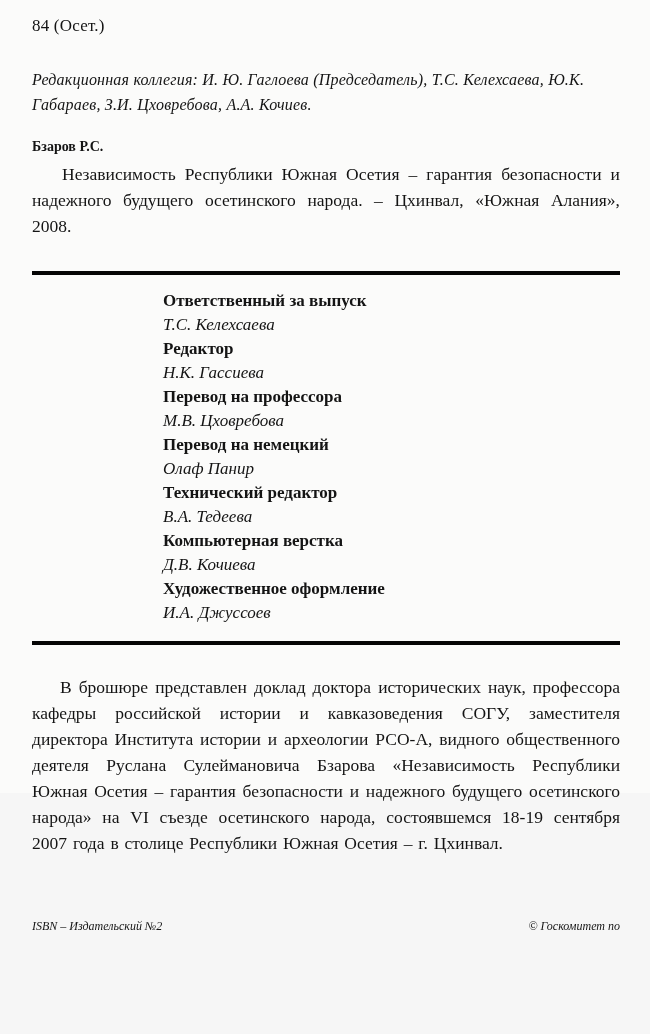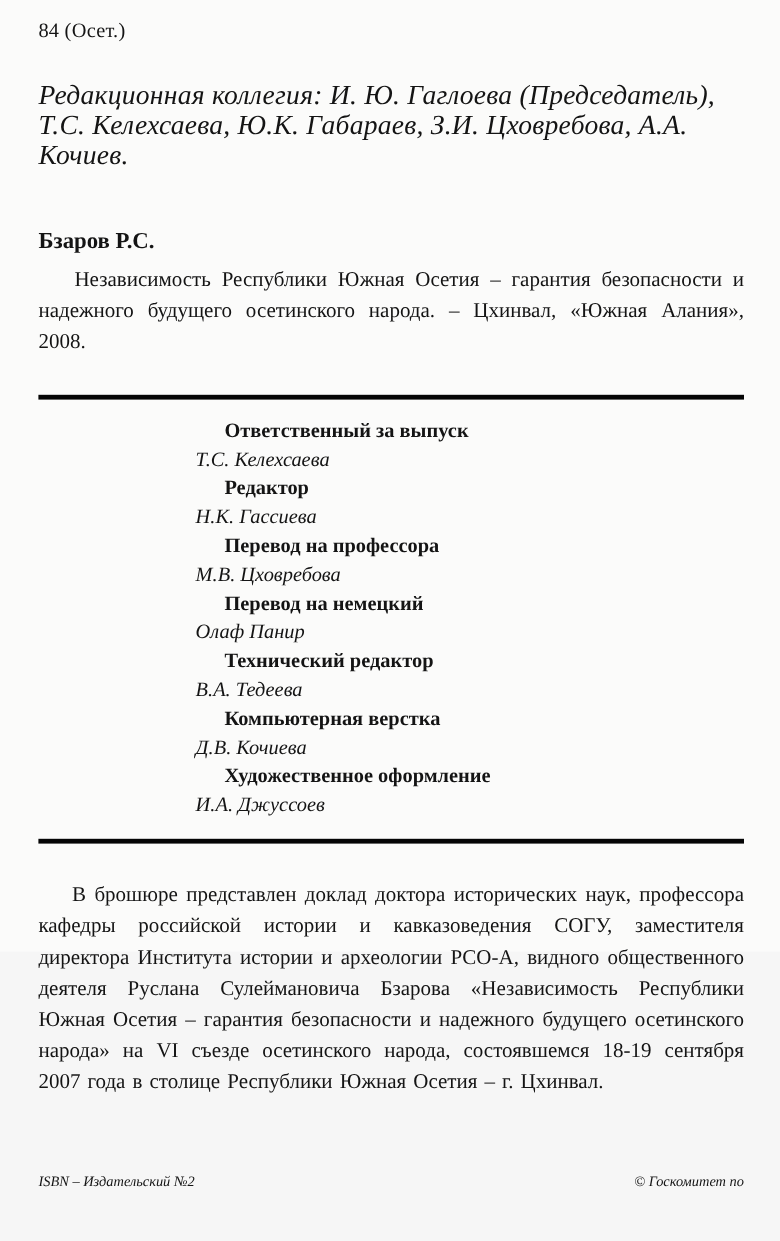--- a/index.html
+++ b/index.html
@@ -13,28 +13,28 @@
   .page {
     width: 650px; height: 793px;
     background: #fbfbfa;
     padding: 16px 30px 0 32px;
     position: relative;
   }
   .bbk { font-size: 17px; letter-spacing: 0.2px; }
   .editorial {
     margin-top: 31px;
     font-style: italic;
-    font-size: 23px;
+    font-size: 16px;
     line-height: 25px;
     letter-spacing: 0.2px;
   }
   .author {
-    margin-top: 49px;
+    margin-top: 22px;
     font-weight: bold;
-    font-size: 19px;
+    font-size: 14px;
   }
   .bib {
     margin-top: 6px;
     font-size: 17.5px;
     line-height: 26px;
     text-align: justify;
     text-indent: 30px;
     word-spacing: 1.5px;
     hyphens: auto;
   }
@@ -43,21 +43,21 @@
     background: #050505;
     margin-top: 32px;
   }
   .rule-2 { margin-top: 16px; }
   .credits {
     margin-top: 14px;
     margin-left: 131px;
     font-size: 17px;
     line-height: 24px;
   }
-  .credit-role { font-weight: bold; margin-left: 24px; }
+  .credit-role { font-weight: bold; }
   .credit-name { font-style: italic; }
   .annotation {
     margin-top: 29px;
     font-size: 17.5px;
     line-height: 26px;
     text-align: justify;
     text-indent: 28px;
     word-spacing: 1.5px;
     hyphens: auto;
   }

